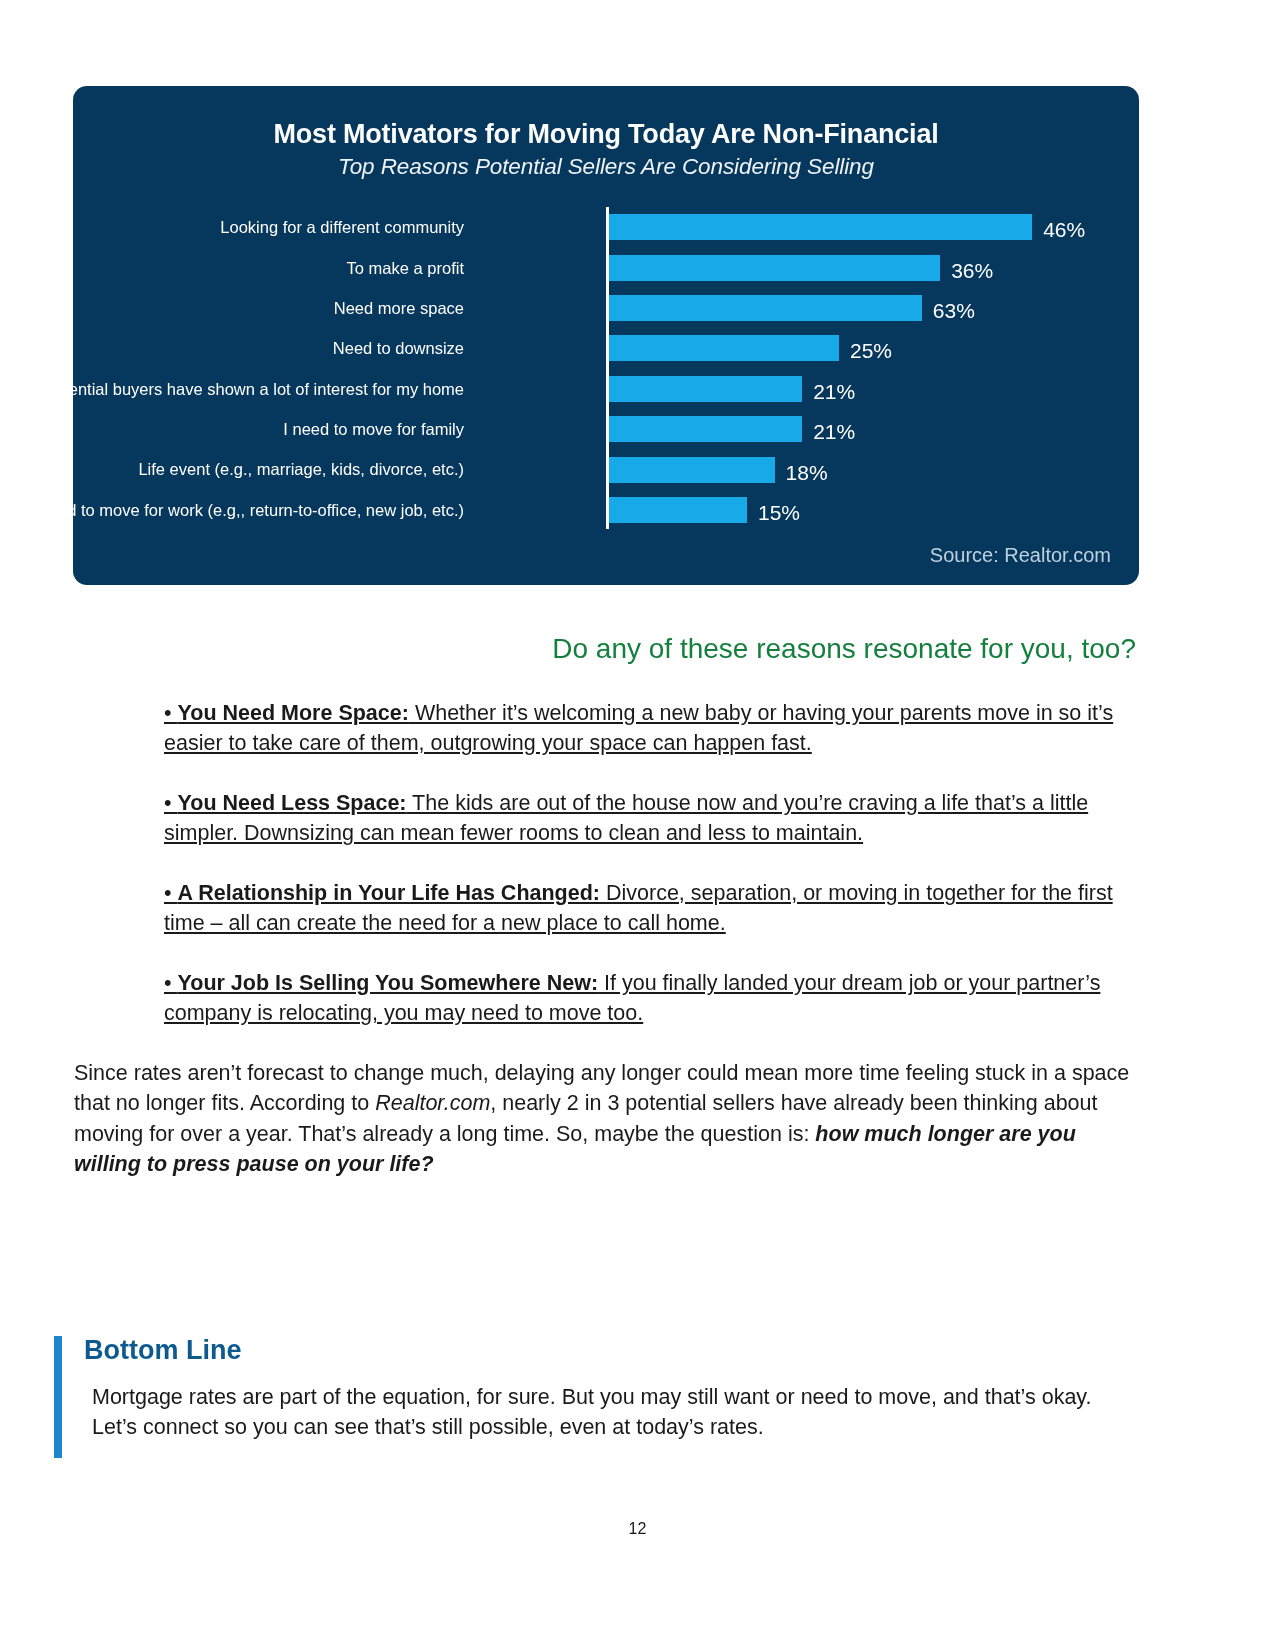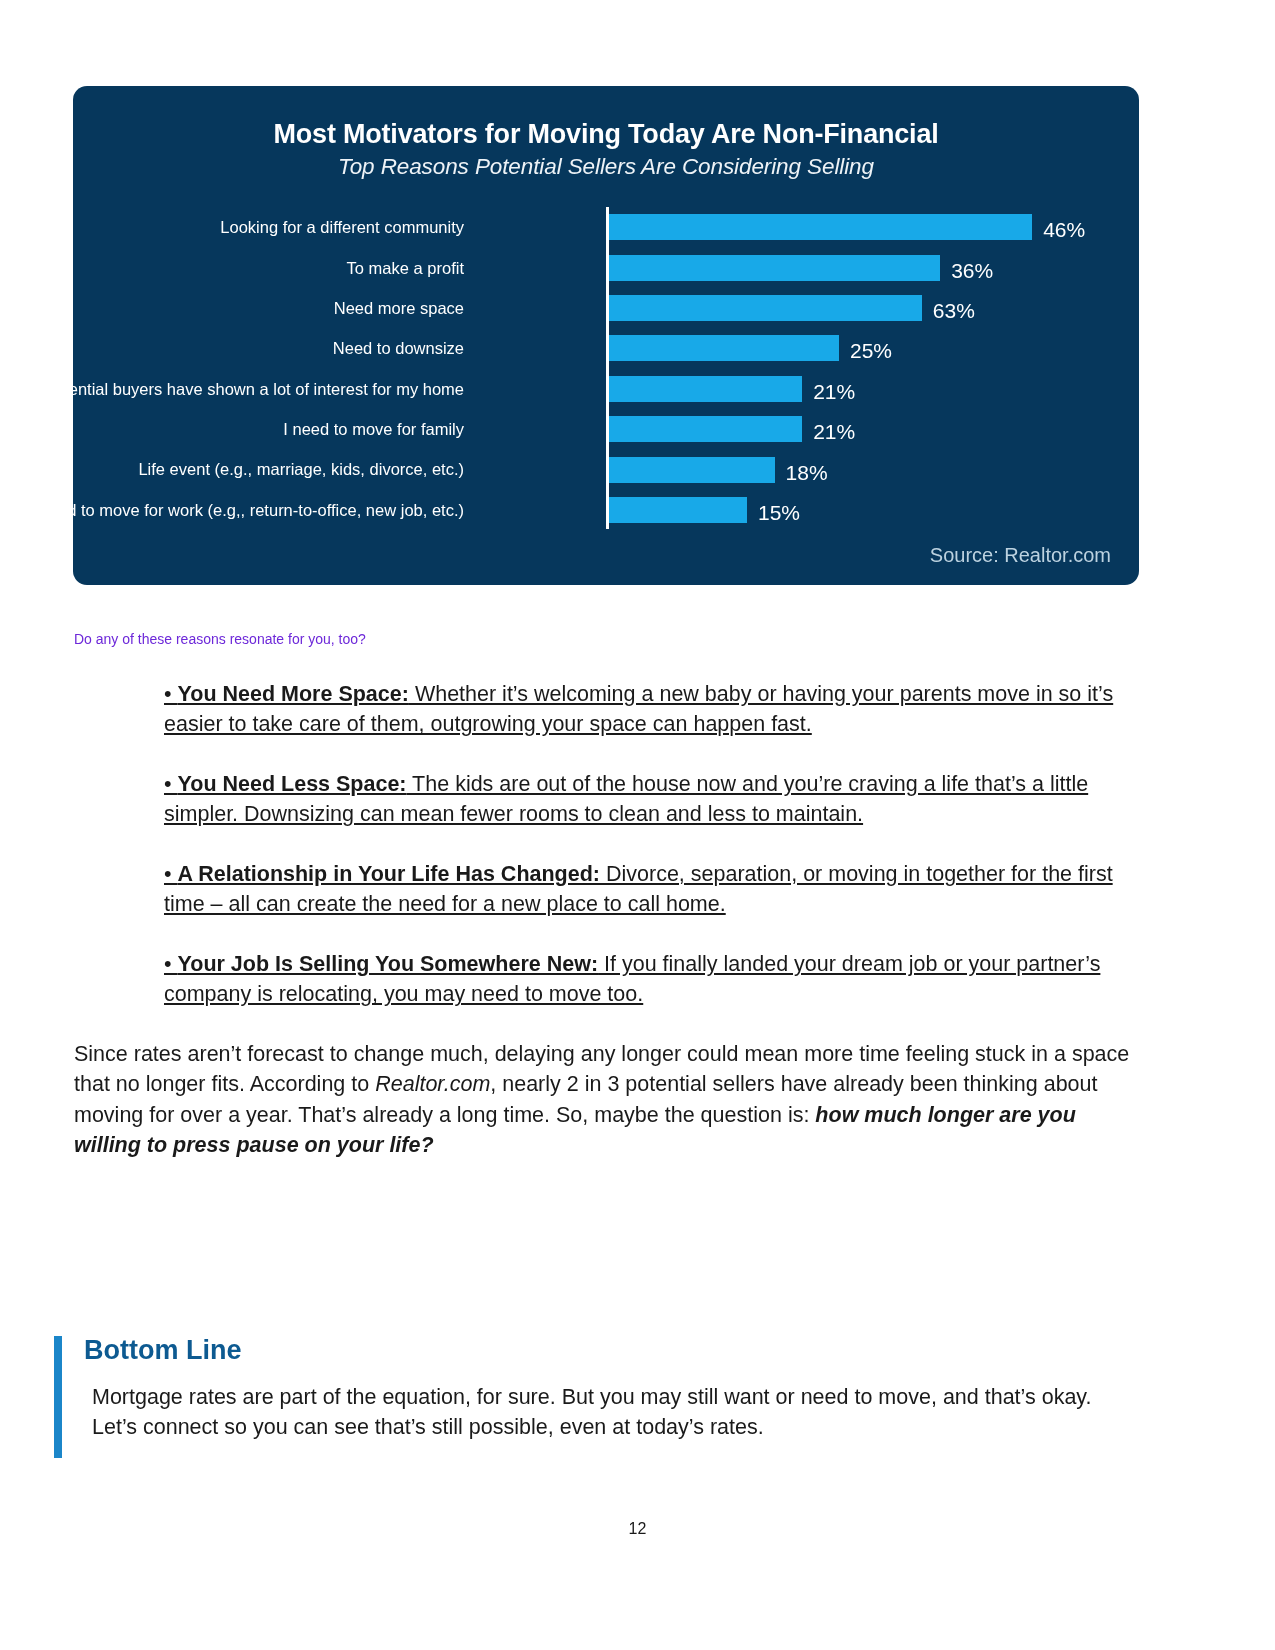--- a/index.html
+++ b/index.html
@@ -123,24 +123,25 @@
 
   
   .body-copy {
     position: absolute;
     left: 74px;
     top: 630px;
     width: 1062px;
   }
 
   .lead {
-    font-size: 14px;
+    font-size: 28px;
     line-height: 1.34;
-    color: #6d28d9;
+    color: #15803d;
     margin: 0 0 30px 0;
+    text-align: right;
   }
 
   .bullets {
     margin: 16px;
     padding: 0;
     list-style: none;
     text-decoration: underline;
   }
   .bullet {
     margin: 0 0 29px 0;

